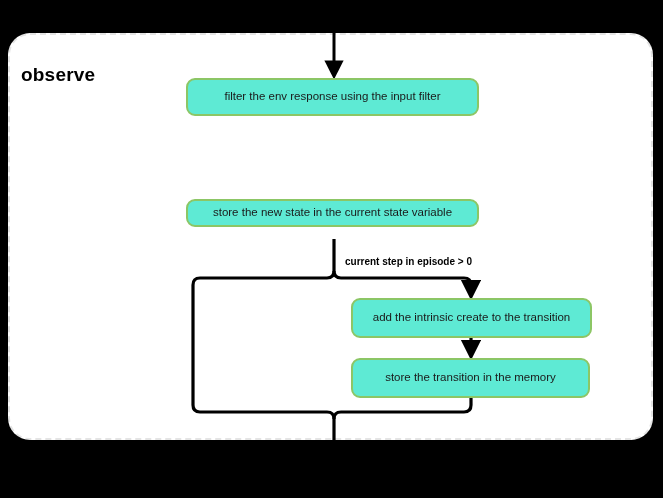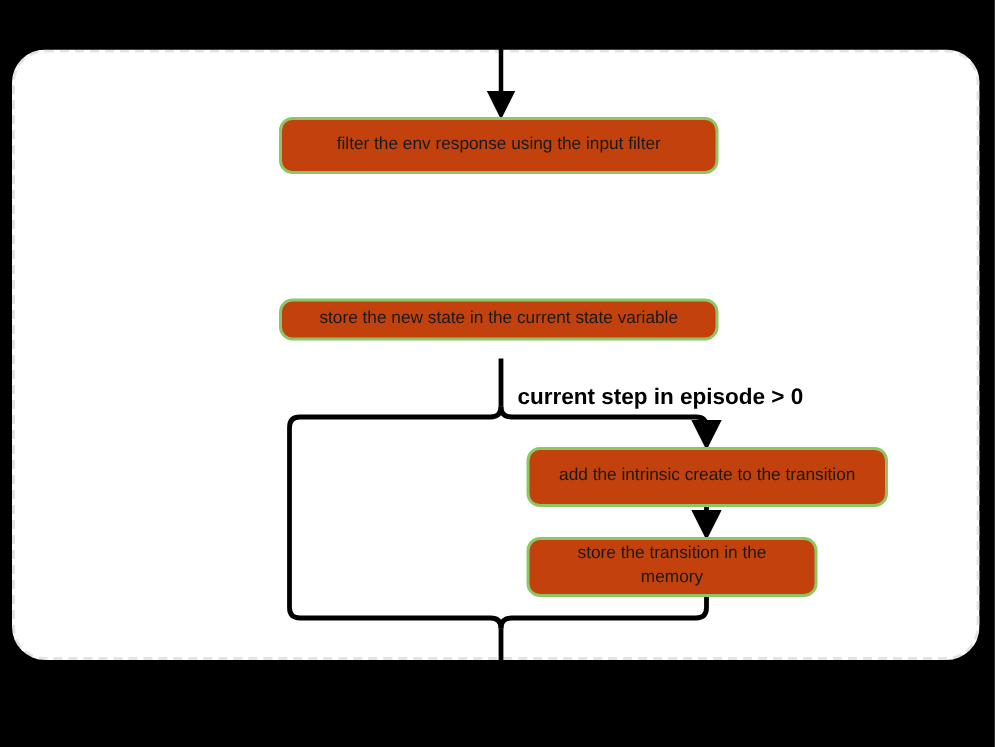--- a/index.html
+++ b/index.html
@@ -34,43 +34,43 @@
     font-size: 19px;
     font-weight: bold;
     color: #000000;
     letter-spacing: 0.2px;
     white-space: nowrap;
   }
   
   .pbox {
     position: absolute;
     box-sizing: border-box;
-    background: #c2410c;
+    background: #5eead4;
     border: 2.5px solid #8cc665;
     border-radius: 9px;
     display: flex;
     align-items: center;
     justify-content: center;
     text-align: center;
     color: #1a1a1a;
     font-size: 11.5px;
     line-height: 1.35;
     padding: 2px 10px;
   }
   #box-filter        { left: 186px; top: 78px;  width: 293px; height: 38px; }
   #box-create        { left: 186px; top: 133px; width: 293px; height: 43px; }
   #box-store-state   { left: 186px; top: 199px; width: 293px; height: 28px; }
   #box-intrinsic     { left: 351px; top: 298px; width: 241px; height: 40px; }
-  #box-store-mem     { left: 351px; top: 358px; width: 194px; height: 40px; }
+  #box-store-mem     { left: 351px; top: 358px; width: 239px; height: 40px; }
 
   #cond-label {
     position: absolute;
     left: 345px;
     top: 256px;
-    font-size: 15px;
+    font-size: 10px;
     font-weight: bold;
     color: #000000;
     white-space: nowrap;
   }
   
   #connectors {
     position: absolute;
     left: 0;
     top: 0;
     width: 663px;
@@ -78,20 +78,21 @@
     pointer-events: none;
   }
 </style>
 </head>
 <body>
 
 <div id="screen">
 
   <div id="observe-container"></div>
 
+  <div id="observe-title">observe</div>
 
   <svg id="connectors" viewBox="0 0 663 498" xmlns="http://www.w3.org/2000/svg">
     <defs>
       <marker id="arrowhead" markerWidth="7" markerHeight="7" refX="3.2" refY="3.2" orient="auto" markerUnits="strokeWidth">
         <path d="M0,0 L6.4,3.2 L0,6.4 z" fill="#000000"></path>
       </marker>
     </defs>
 
     <g>
       <path d="M334,0 L334,70" stroke="#000000" stroke-width="3" fill="none" marker-end="url(#arrowhead)"></path>

